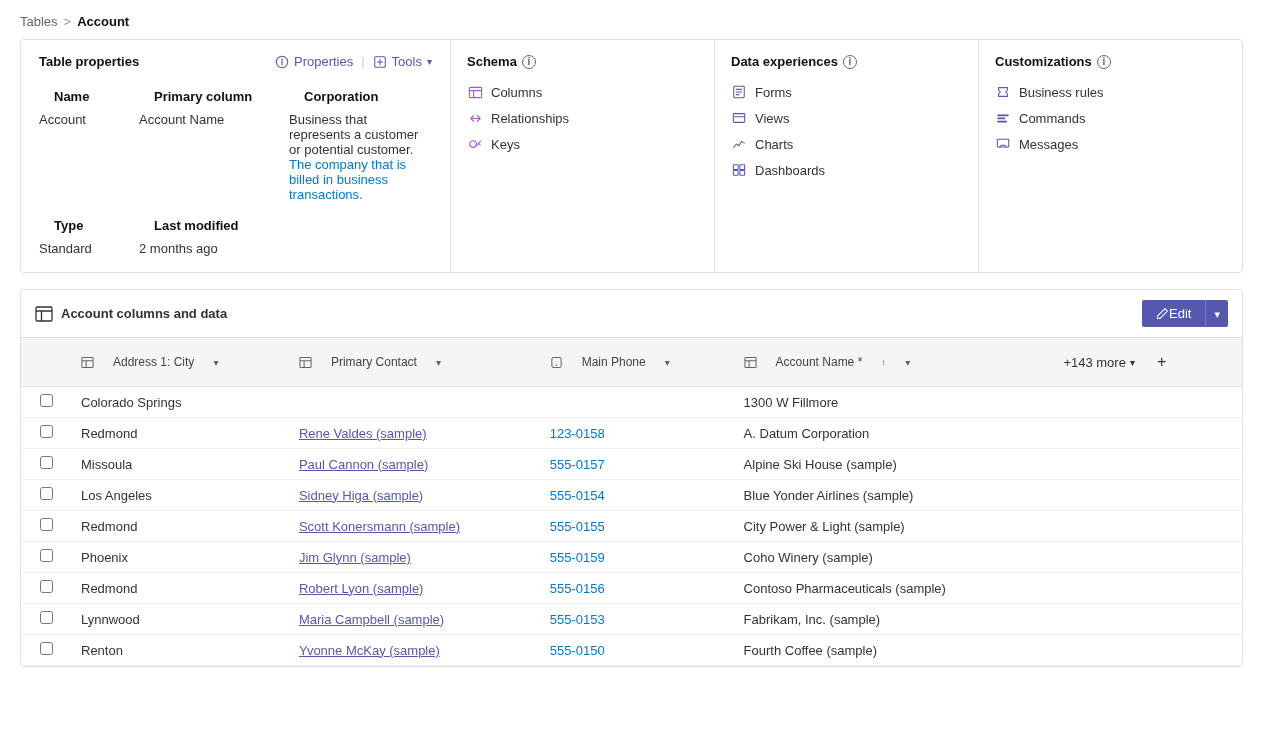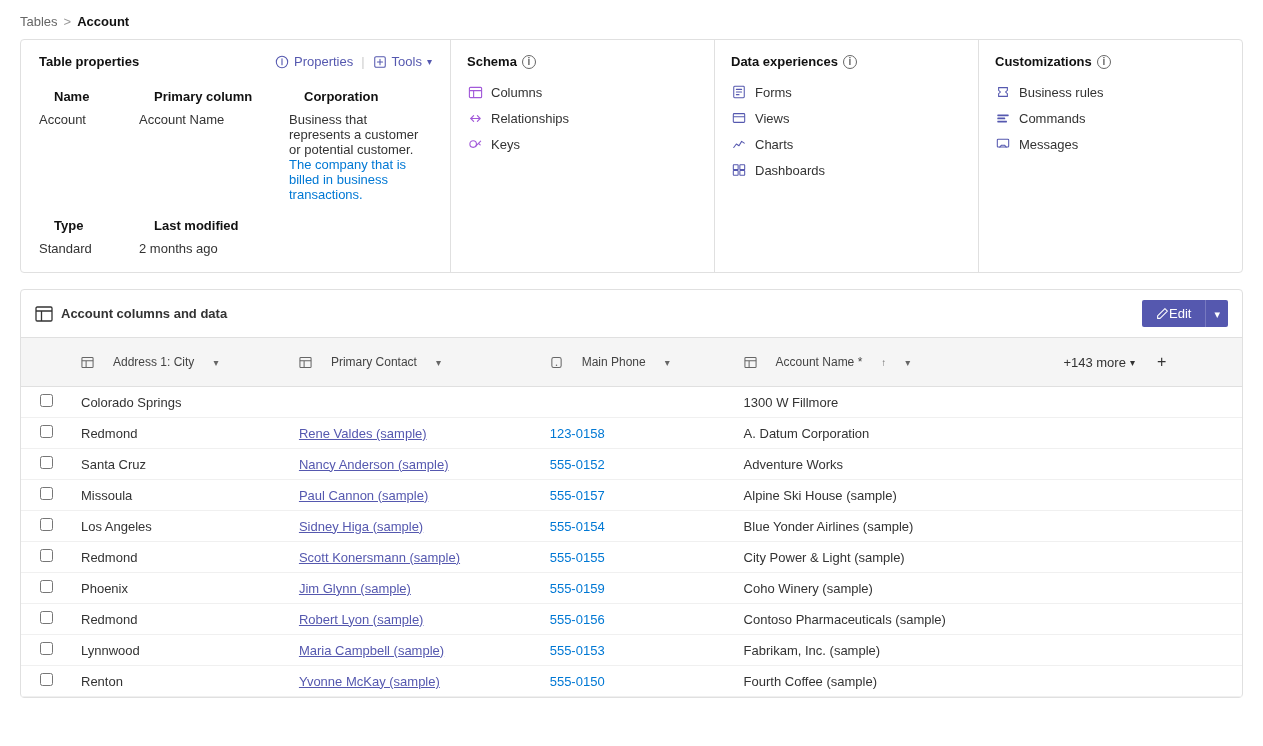--- a/index.html
+++ b/index.html
@@ -319,28 +319,20 @@
           <tr>
             <td class="row-checkbox"><input type="checkbox" style=""></td>
             <td class="city">Redmond</td>
             <td class="contact"><a href="#">Rene Valdes (sample)</a></td>
             <td class="phone">123-0158</td>
             <td class="account">A. Datum Corporation</td>
             <td></td>
           </tr>
           <tr>
             <td class="row-checkbox"><input type="checkbox" style=""></td>
-            <td class="city">Santa Cruz</td>
-            <td class="contact"><a href="#">Nancy Anderson (sample)</a></td>
-            <td class="phone">555-0152</td>
-            <td class="account">Adventure Works</td>
-            <td></td>
-          </tr>
-          <tr>
-            <td class="row-checkbox"><input type="checkbox" style=""></td>
             <td class="city">Missoula</td>
             <td class="contact"><a href="#">Paul Cannon (sample)</a></td>
             <td class="phone">555-0157</td>
             <td class="account">Alpine Ski House (sample)</td>
             <td></td>
           </tr>
           <tr>
             <td class="row-checkbox"><input type="checkbox" style=""></td>
             <td class="city">Los Angeles</td>
             <td class="contact"><a href="#">Sidney Higa (sample)</a></td>

